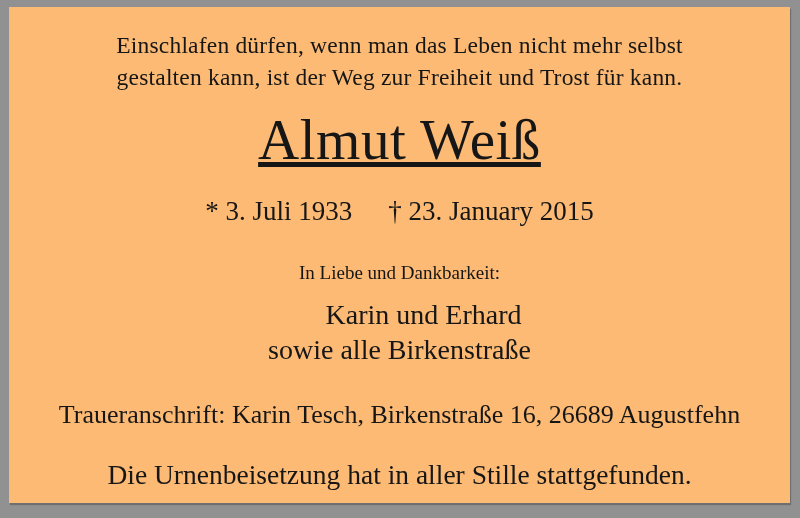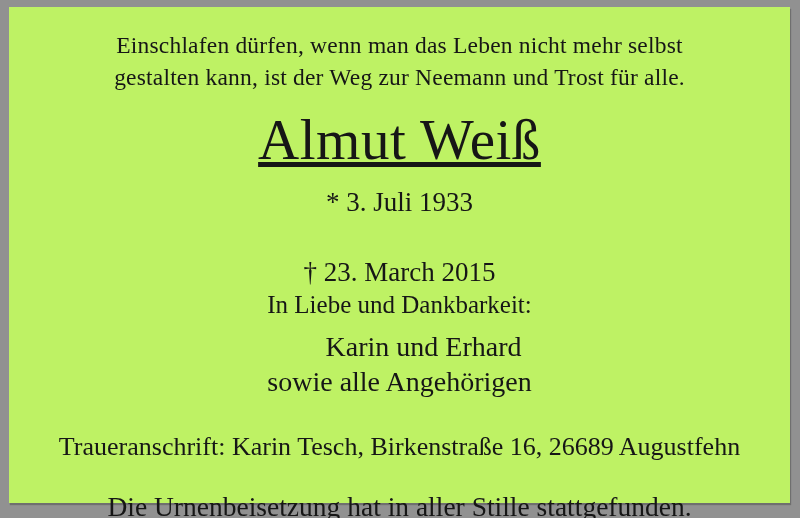--- a/index.html
+++ b/index.html
@@ -12,21 +12,21 @@
   body {
     background: #919191;
     font-family: "Liberation Serif", "DejaVu Serif", serif;
   }
   .notice-card {
     position: absolute;
     left: 9px;
     top: 7px;
     width: 781px;
     height: 496px;
-    background: #bef264;
+    background: #fdba74;
     box-shadow: 1px 2px 1px rgba(70,70,70,0.45);
     box-sizing: border-box;
     display: flex;
     flex-direction: column;
     align-items: center;
     color: #161616;
     text-align: center;
   }
   .epigraph {
     margin-top: 22px;
@@ -40,30 +40,30 @@
     line-height: 62px;
     letter-spacing: 0.5px;
     text-decoration: underline;
   }
   .maiden-name {
     margin-top: 9px;
     font-size: 24px;
     line-height: 29px;
   }
   .dates-row {
-    margin-top: 14px;
+    margin-top: 23px;
     font-size: 27px;
     line-height: 34px;
     display: flex;
     justify-content: center;
     gap: 36px;
-    flex-direction: column;
   }
   .gratitude {
-    font-size: 25px;
+    margin-top: 29px;
+    font-size: 19px;
     line-height: 32px;
   }
   .mourners-1 {
     margin-top: 9px;
     font-size: 28px;
     line-height: 34px;
     margin-left: 48px;
   }
   .mourners-2 {
     font-size: 28px;
@@ -80,34 +80,34 @@
     line-height: 35px;
   }
 </style>
 </head>
 <body>
 
 <div class="notice-card">
 
   <div>
     <div class="epigraph">Einschlafen dürfen, wenn man das Leben nicht mehr selbst</div>
-    <div class="epigraph" style="margin-top:0;">gestalten kann, ist der Weg zur Neemann und Trost für alle.</div>
+    <div class="epigraph" style="margin-top:0;">gestalten kann, ist der Weg zur Freiheit und Trost für kann.</div>
   </div>
 
   <div class="deceased-name">Almut Weiß</div>
 
 
   <div class="dates-row">
     <span>* 3. Juli 1933</span>
-    <span>† 23. March 2015</span>
+    <span>† 23. January 2015</span>
   </div>
 
   <div class="gratitude">In Liebe und Dankbarkeit:</div>
 
   <div class="mourners-1">Karin und Erhard</div>
 
-  <div class="mourners-2">sowie alle Angehörigen</div>
+  <div class="mourners-2">sowie alle Birkenstraße</div>
 
   <div class="address">Traueranschrift: Karin Tesch, Birkenstraße 16, 26689 Augustfehn</div>
 
   <div class="burial">Die Urnenbeisetzung hat in aller Stille stattgefunden.</div>
 
 </div>
 
 </body></html>

